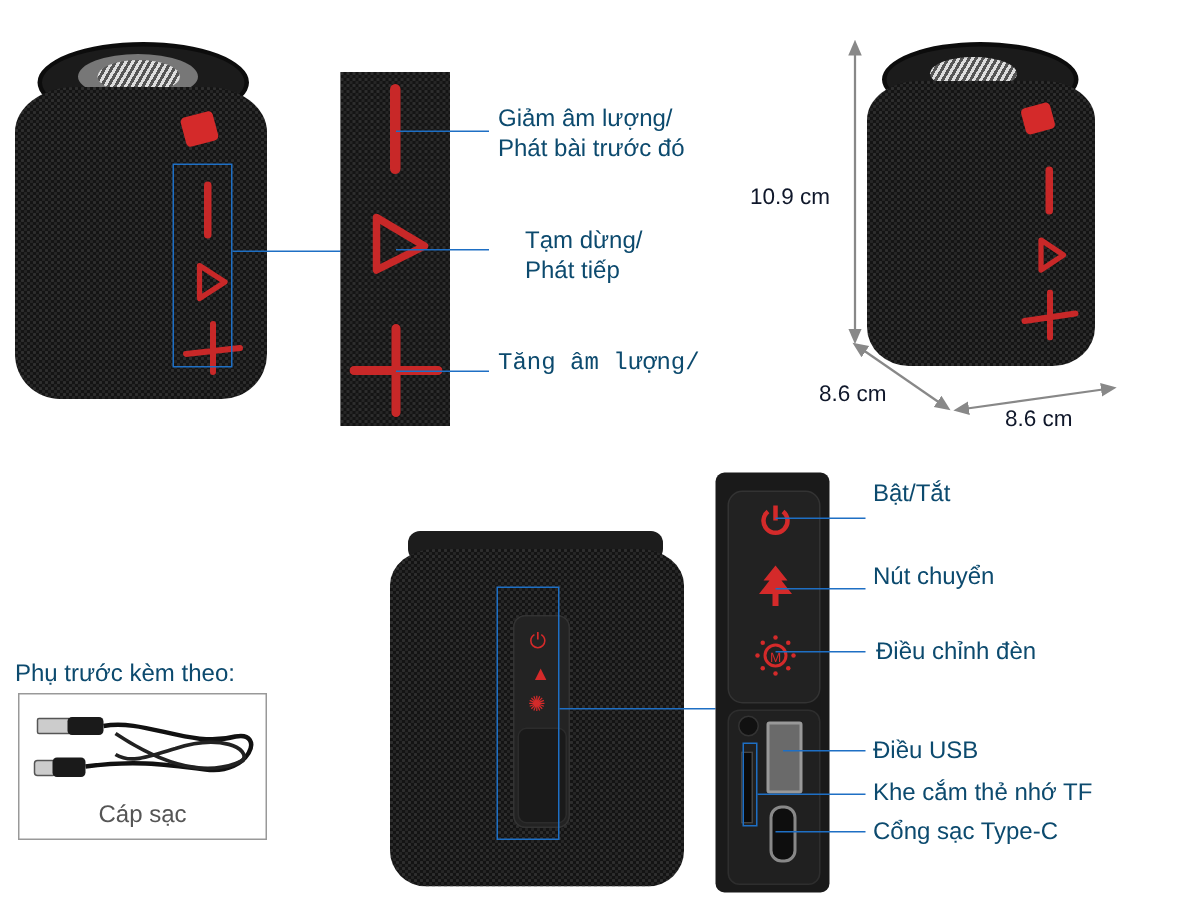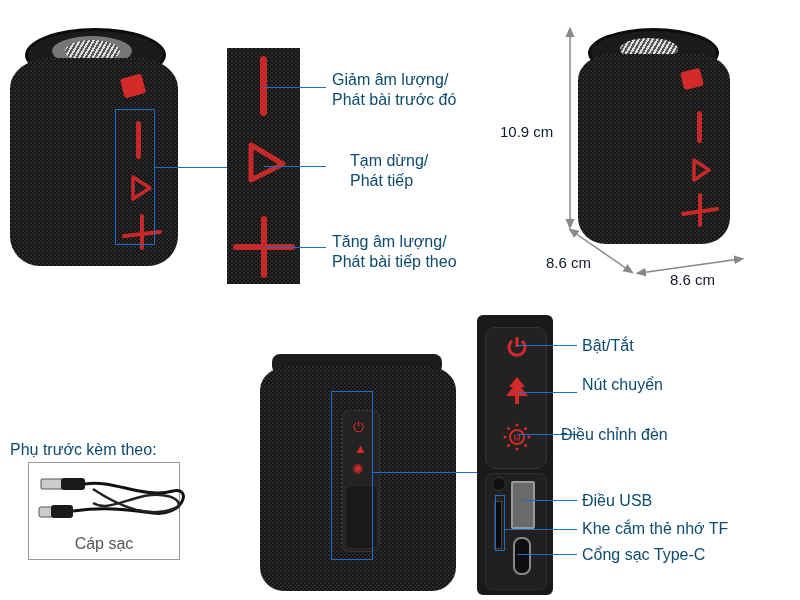--- a/index.html
+++ b/index.html
@@ -52,23 +52,22 @@
 <div class="line" style="left:264px;top:247px;width:62px;height:1px;"></div>
 
 <div class="lbl" style="left:332px;top:70px;">
   <div>Giảm âm lượng/</div>
   <div>Phát bài trước đó</div>
 </div>
 <div class="lbl" style="left:350px;top:151px;">
   <div>Tạm dừng/</div>
   <div>Phát tiếp</div>
 </div>
-<div class="lbl" style="left:332px;top:232px;">
+<div class="lbl" style="left:332px;top:232px;font-family:Liberation Mono, monospace;">
   <div>Tăng âm lượng/</div>
-  <div>Phát bài tiếp theo</div>
 </div>
 
 <div class="abs" style="left:578px;top:28px;width:160px;height:215px;">
   <div class="abs" style="left:10px;top:0;width:125px;height:44px;border-radius:50%;background:#1b1b1b;border:3px solid #0c0c0c;"></div>
   <div class="abs" style="left:42px;top:10px;width:58px;height:22px;border-radius:50%;background:repeating-linear-gradient(120deg,#ddd 0 2px,#555 2px 4px);"></div>
   <div class="abs fabric" style="left:0;top:26px;width:152px;height:190px;border-radius:34px 34px 28px 28px/26px 26px 26px 26px;"></div>
   <div class="abs" style="left:104px;top:42px;width:20px;height:18px;background:#d42a2a;border-radius:3px;transform:rotate(-15deg);"></div>
   <div class="abs" style="left:119px;top:83px;width:5px;height:32px;background:#c82828;border-radius:3px;"></div>
   <svg class="abs" style="left:111px;top:128px;" width="24" height="28" viewBox="0 0 24 28">
       <path d="M5 4 L20 14 L5 24 Z" fill="none" stroke="#c82828" stroke-width="3.5" stroke-linejoin="round"></path>
@@ -135,31 +134,31 @@
 </div>
 <div class="hl" style="left:495px;top:495px;width:10px;height:56px;"></div>
 
 <div class="line" style="left:517px;top:345px;width:60px;height:1px;"></div>
 <div class="line" style="left:517px;top:392px;width:60px;height:1px;"></div>
 <div class="line" style="left:517px;top:434px;width:60px;height:1px;"></div>
 <div class="line" style="left:522px;top:500px;width:55px;height:1px;"></div>
 <div class="line" style="left:505px;top:529px;width:72px;height:1px;"></div>
 <div class="line" style="left:517px;top:554px;width:60px;height:1px;"></div>
 
-<div class="lbl" style="left:582px;top:336px;">Bật/Tắt</div>
+<div class="lbl" style="left:582px;top:320px;">Bật/Tắt</div>
 <div class="lbl" style="left:582px;top:375px;">
   <div>Nút chuyển</div>
 </div>
-<div class="lbl" style="left:561px;top:425px;">Điều chỉnh đèn</div>
+<div class="lbl" style="left:584px;top:425px;">Điều chỉnh đèn</div>
 <div class="lbl" style="left:582px;top:491px;">Điều USB</div>
 <div class="lbl" style="left:582px;top:519px;">Khe cắm thẻ nhớ TF</div>
 <div class="lbl" style="left:582px;top:545px;">Cổng sạc Type-C</div>
 
 <div class="lbl" style="left:10px;top:440px;">Phụ trước kèm theo:</div>
-<div class="abs" style="left:12px;top:462px;width:152px;height:98px;border:1px solid #999;box-sizing:border-box;margin-left:16px;">
+<div class="abs" style="left:12px;top:462px;width:166px;height:98px;border:1px solid #999;box-sizing:border-box;">
   <svg class="abs" style="left:4px;top:6px;" width="156" height="60" viewBox="0 0 156 60">
     <rect x="8" y="10" width="22" height="10" fill="#ccc" stroke="#555" rx="1"></rect>
     <rect x="28" y="9" width="24" height="12" fill="#1a1a1a" rx="3"></rect>
     <rect x="6" y="38" width="14" height="10" fill="#ccc" stroke="#555" rx="2"></rect>
     <rect x="18" y="36" width="22" height="13" fill="#1a1a1a" rx="3"></rect>
     <path d="M52 15 C80 10 110 30 140 22 C160 18 150 48 120 44 C90 40 70 38 40 42" fill="none" stroke="#111" stroke-width="3"></path>
     <path d="M60 20 C90 40 120 50 145 38 C150 30 130 20 100 30 C80 36 70 40 60 34" fill="none" stroke="#222" stroke-width="2.5"></path>
   </svg>
   <div class="abs" style="left:0;width:100%;top:72px;text-align:center;font-size:16px;color:#555;">Cáp sạc</div>
 </div>

